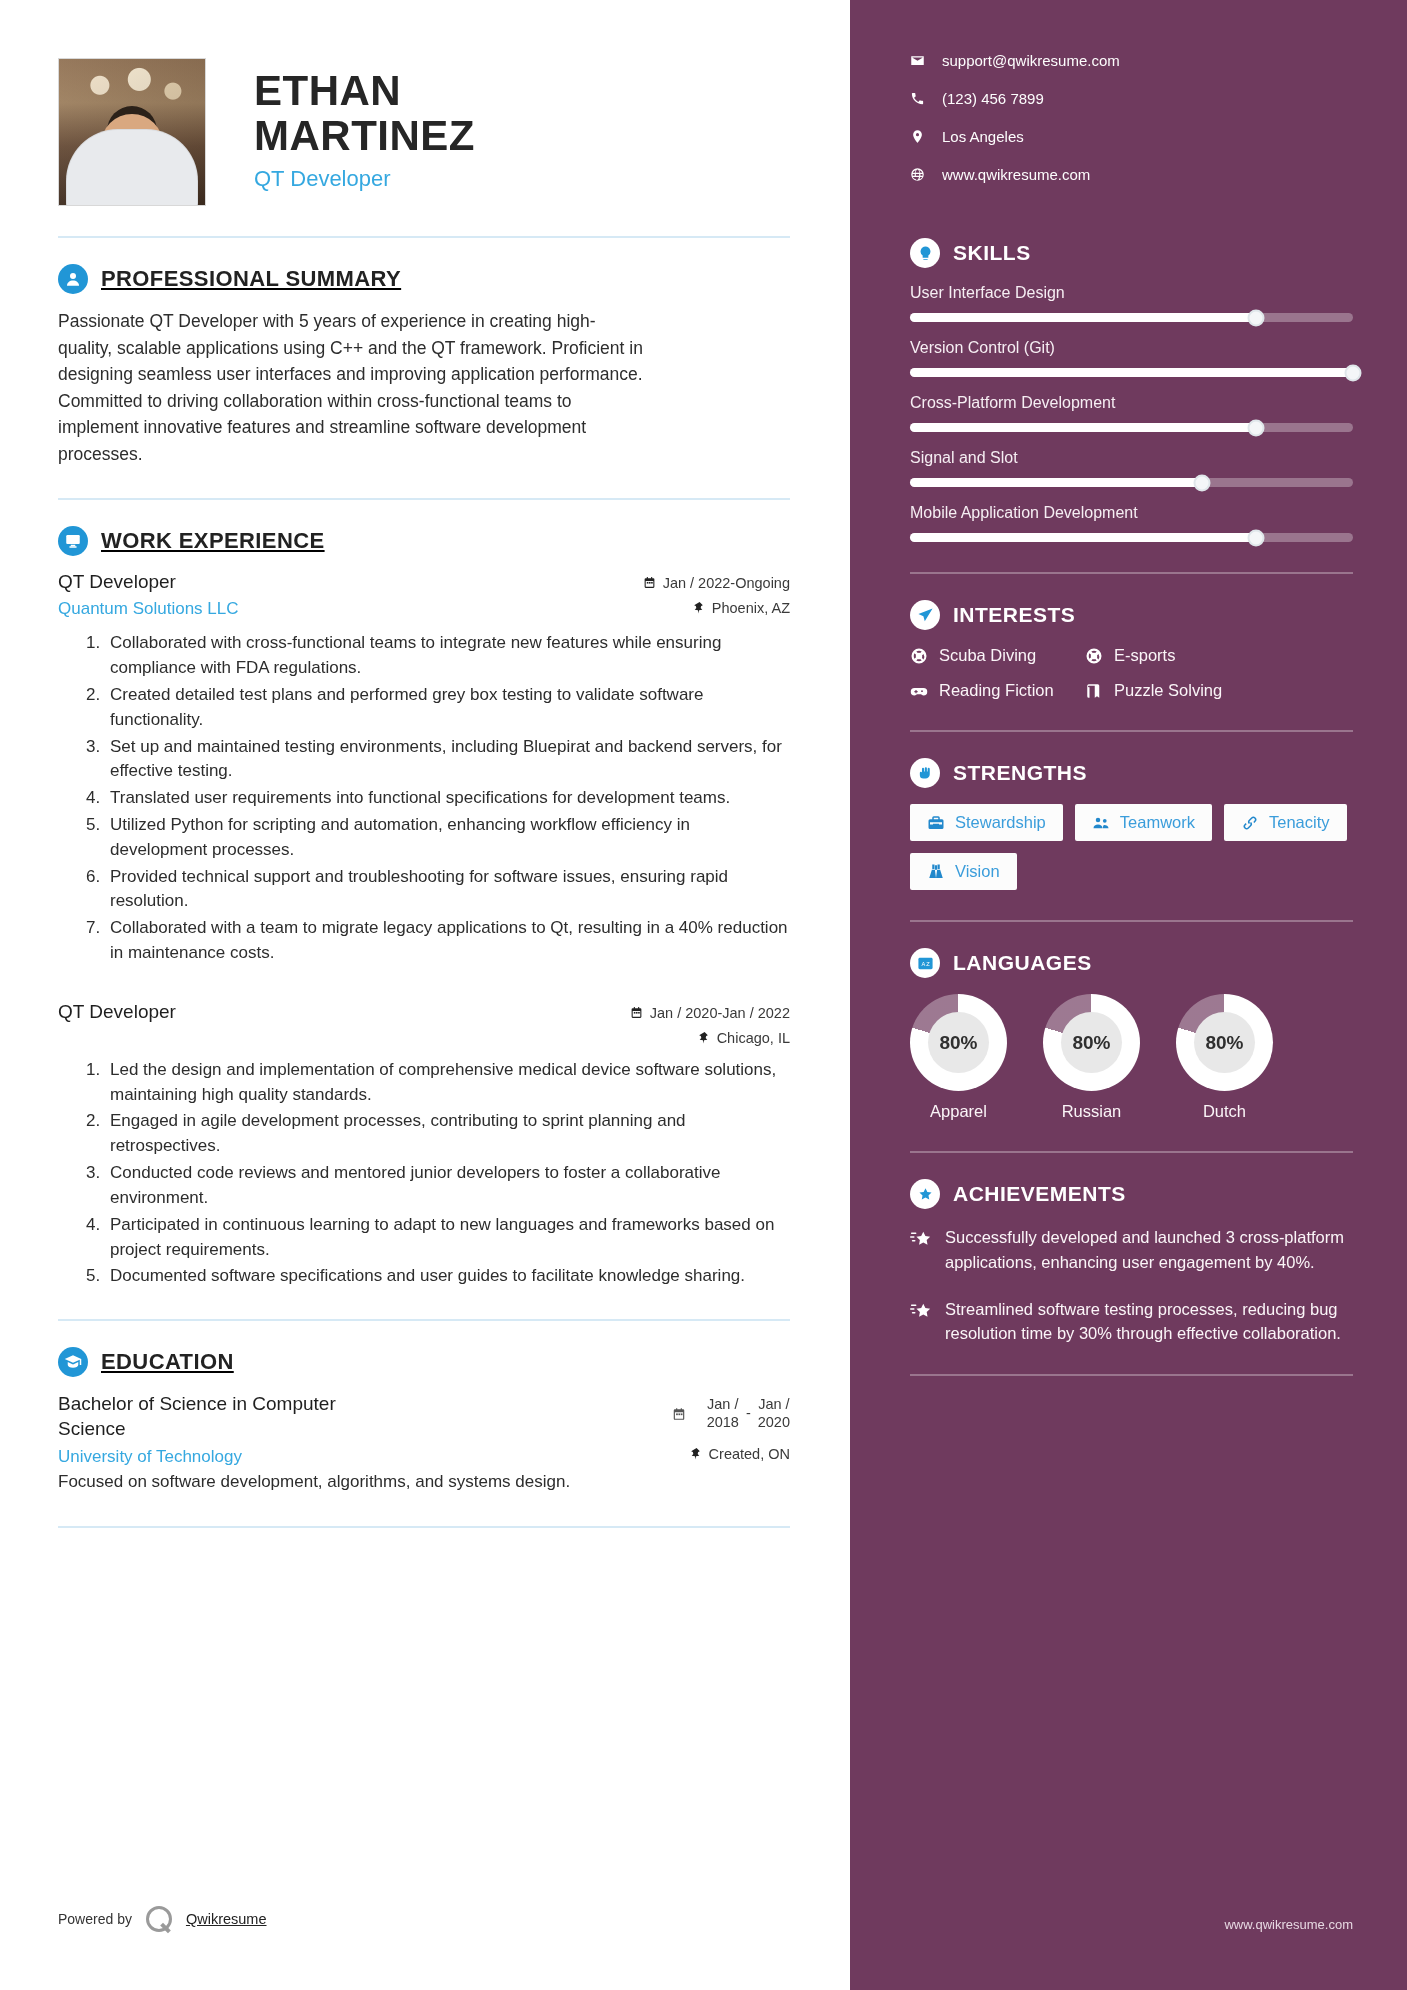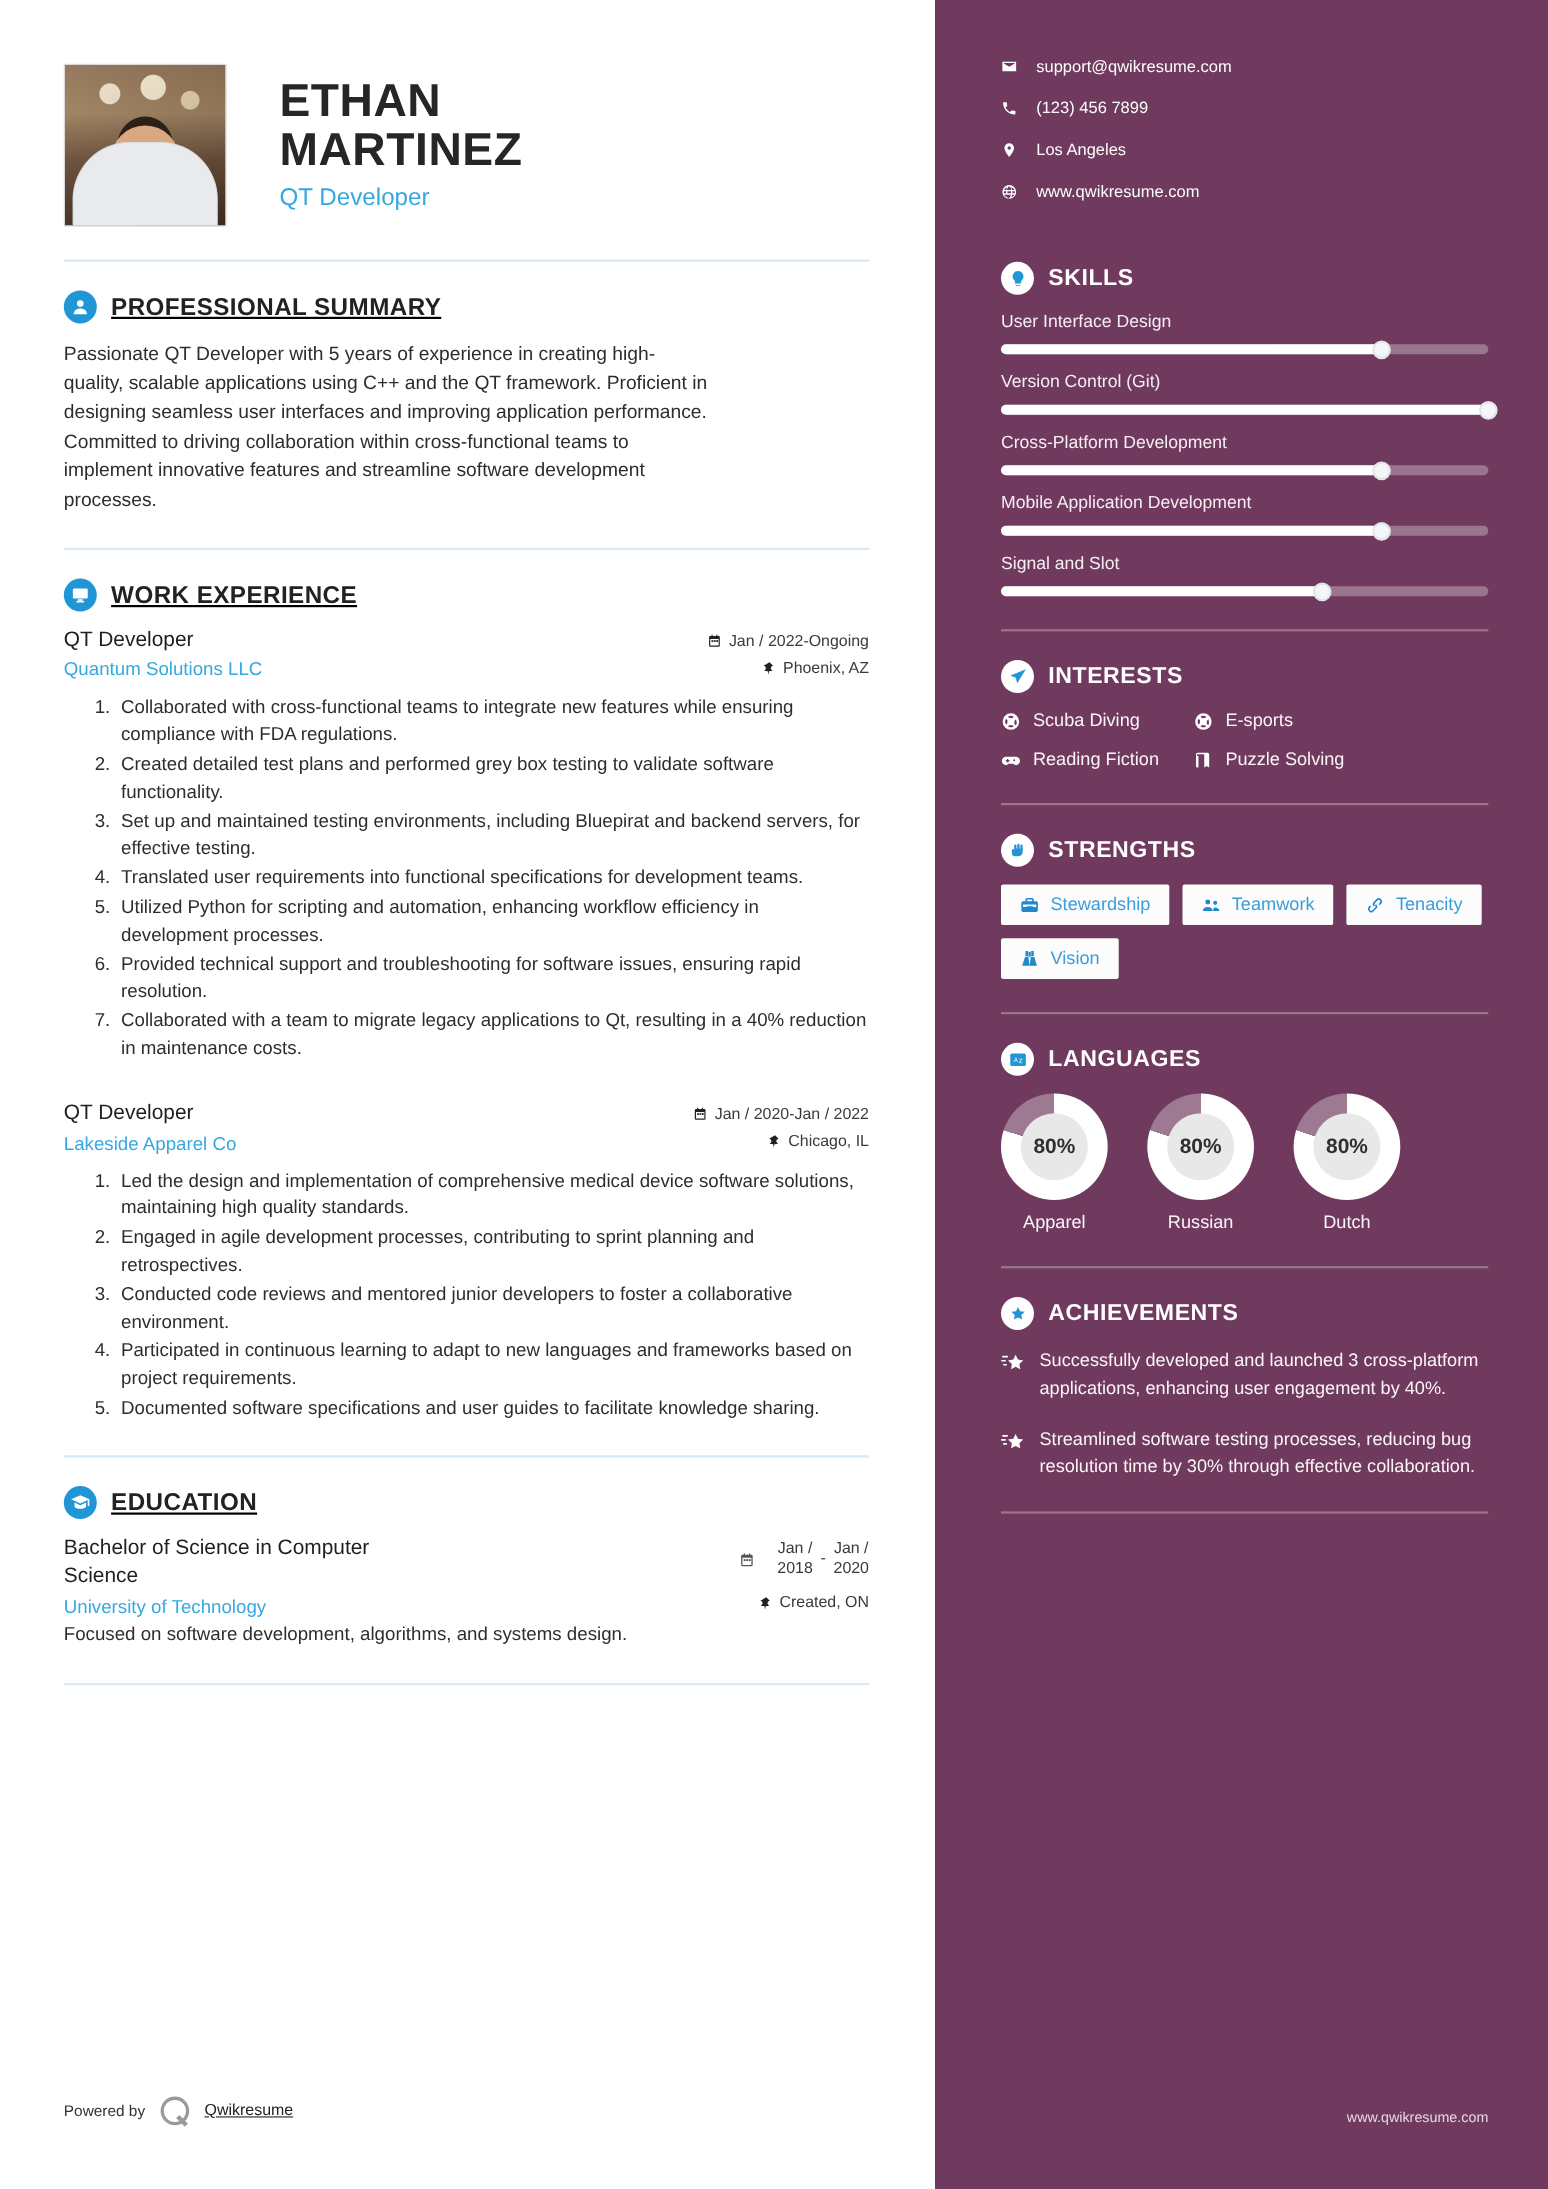--- a/index.html
+++ b/index.html
@@ -303,21 +303,20 @@
         <li>Collaborated with a team to migrate legacy applications to Qt, resulting in a 40% reduction in maintenance costs.</li>
       </ol>
     </div>
 
     <div class="job-gap"></div>
 
     <div class="job">
       <div class="job-row">
         <div class="job-left">
           <div class="job-name">QT Developer</div>
-          <div class="job-company">Lakeside Apparel Co</div>
         </div>
         <div class="job-meta">
           <div class="meta-line">
             <svg viewBox="0 0 24 24">
                 <path d="M7 2v2H5a2 2 0 0 0-2 2v14a2 2 0 0 0 2 2h14a2 2 0 0 0 2-2V6a2 2 0 0 0-2-2h-2V2h-2v2H9V2zM5 9h14v11H5z"></path>
                 <rect x="7" y="11" width="3" height="3"></rect>
                 <rect x="11" y="11" width="3" height="3"></rect>
                 <rect x="15" y="11" width="3" height="3"></rect>
               </svg>
             <span>Jan / 2020-Jan / 2022</span>
@@ -451,33 +450,33 @@
         </div>
       </div>
       <div class="skill">
         <div class="skill-name">Cross-Platform Development</div>
         <div class="track">
           <div class="fill" style="width: 78%;"></div>
           <div class="thumb" style="left: 78%;"></div>
         </div>
       </div>
       <div class="skill">
+        <div class="skill-name">Signal and Slot</div>
+        <div class="track">
+          <div class="fill" style="width: 66%;"></div>
+          <div class="thumb" style="left: 66%;"></div>
+        </div>
+      </div>
+      <div class="skill">
         <div class="skill-name">Mobile Application Development</div>
         <div class="track">
           <div class="fill" style="width: 78%;"></div>
           <div class="thumb" style="left: 78%;"></div>
         </div>
       </div>
-      <div class="skill">
-        <div class="skill-name">Signal and Slot</div>
-        <div class="track">
-          <div class="fill" style="width: 66%;"></div>
-          <div class="thumb" style="left: 66%;"></div>
-        </div>
-      </div>
     </div>
 
     <div class="r-divider"></div>
 
     <div class="r-sec-head">
       <span class="r-ico">
         <svg viewBox="0 0 24 24">
             <path d="M22 2 2 10l7 3 2 7z"></path>
           </svg>
       </span>

